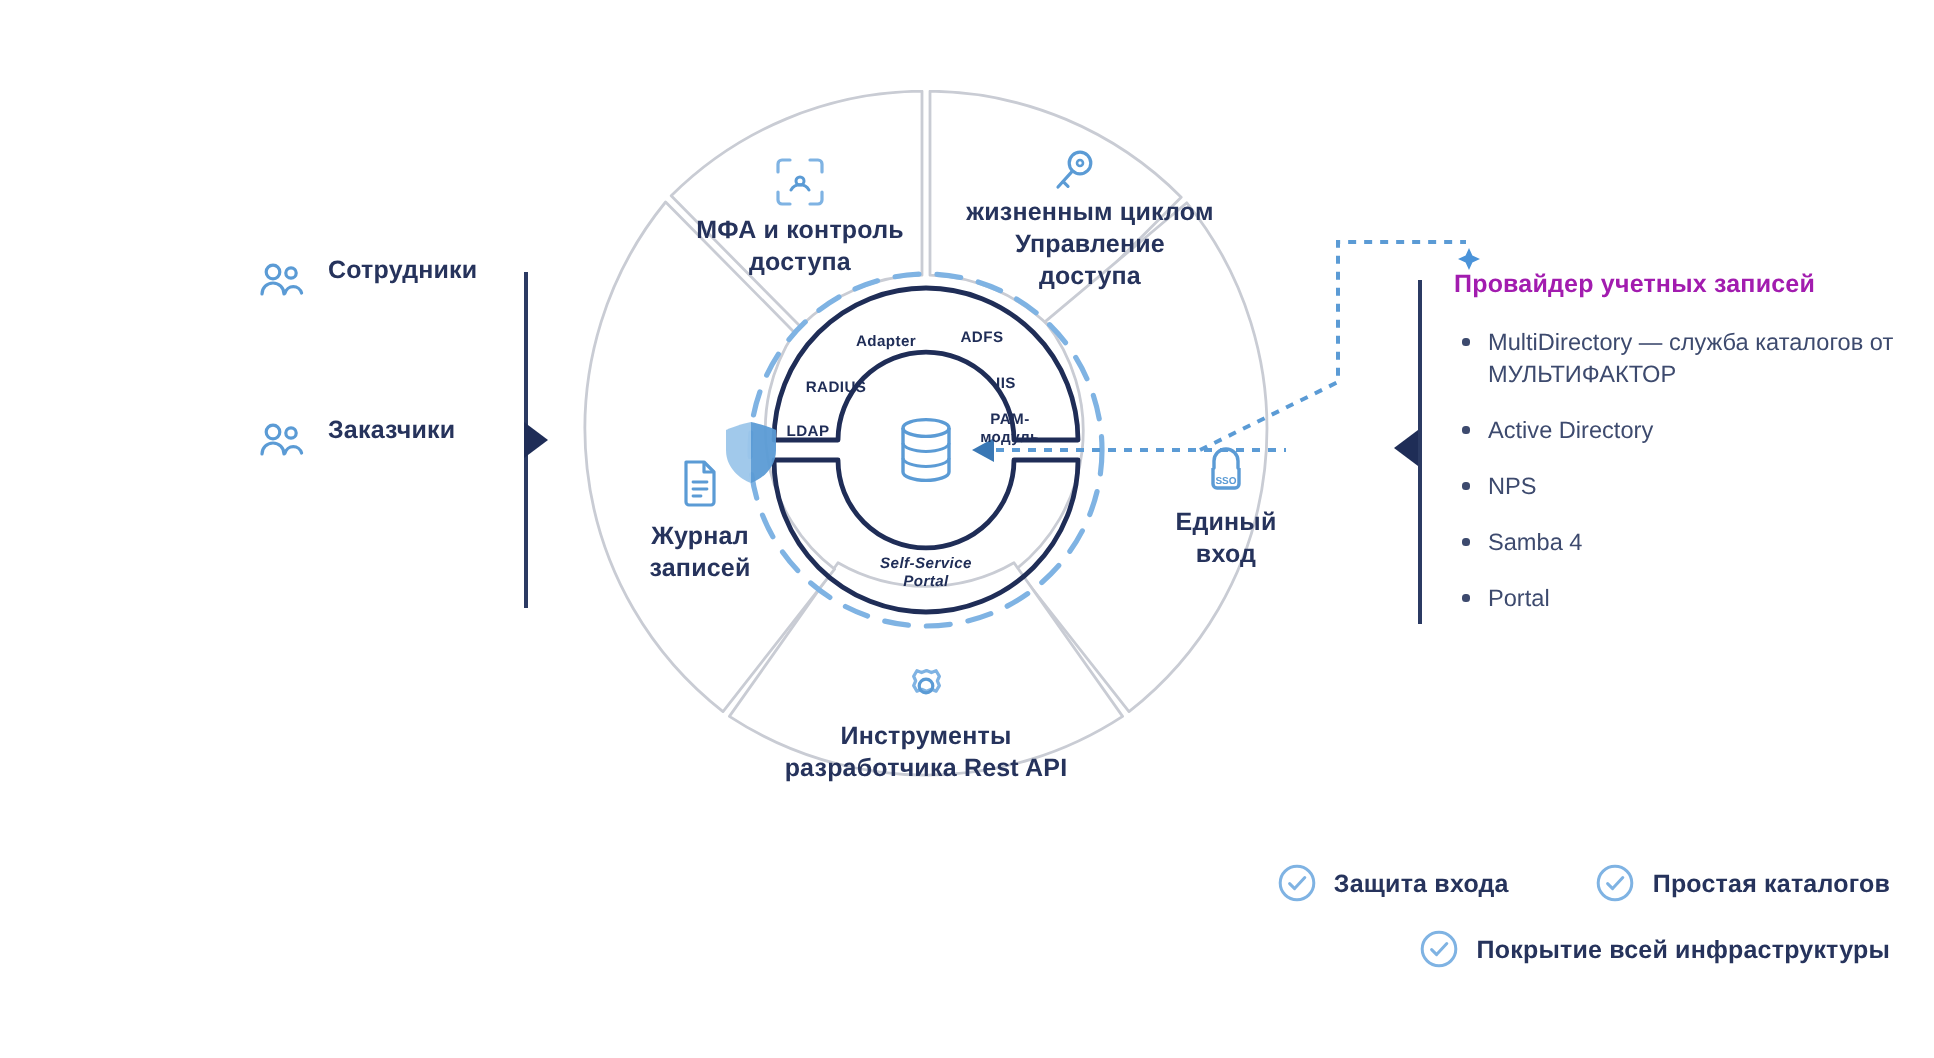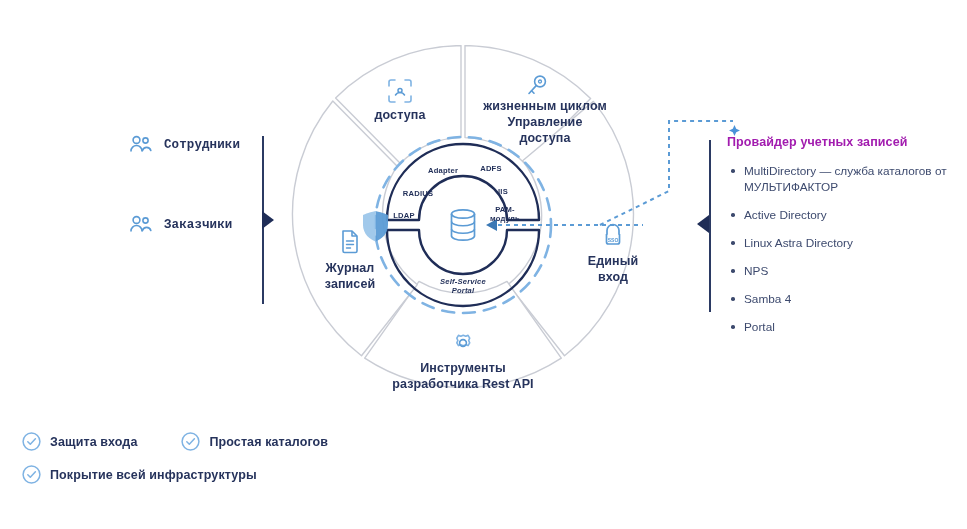--- a/index.html
+++ b/index.html
@@ -8,21 +8,21 @@
     background:#ffffff;
     font-family:"Liberation Sans","DejaVu Sans",sans-serif;
     color:#26335c;
     overflow:hidden;
     position:relative;
   }
   .stage{position:absolute;left:0;top:0;width:967px;height:529px;}
 
   
   .left-col{position:absolute;left:128px;top:128px;width:130px;}
-  .aud-row{display:flex;align-items:center;height:34px;margin-bottom:46px;font-family:Liberation Mono, monospace;}
+  .aud-row{display:flex;align-items:flex-start;height:34px;margin-bottom:46px;}
   .aud-ico{width:26px;height:26px;margin-right:10px;flex:0 0 26px;}
   .aud-label{font-size:12.5px;font-weight:bold;color:#26335c;white-space:nowrap;letter-spacing:.1px;}
 
   .left-divider{position:absolute;left:262px;top:136px;width:2px;height:168px;background:#2b3a63;}
   .left-arrow{position:absolute;left:262px;top:211px;width:0;height:0;
     border-top:9px solid transparent;border-bottom:9px solid transparent;border-left:12px solid #1f2d57;}
 
   
   .donut{position:absolute;left:283px;top:45px;width:360px;height:360px;}
   .donut svg{position:absolute;left:0;top:0;}
@@ -42,21 +42,21 @@
   .right-panel{position:absolute;left:727px;top:135px;width:225px;}
   .rp-title{font-size:12.5px;font-weight:bold;color:#a21caf;margin:0 0 14px 0;letter-spacing:.1px;}
   .rp-list{margin:0;padding-left:17px;list-style:none;}
   .rp-list li{font-size:11.8px;color:#3d4a6e;line-height:16px;margin-bottom:12px;position:relative;}
   .rp-list li:before{content:"";position:absolute;left:-13px;top:6px;width:3.5px;height:3.5px;
     border-radius:50%;background:#3d4a6e;}
   .rp-diamond{position:absolute;left:729px;top:122px;width:11px;height:11px;}
 
   
   .footer{position:absolute;left:0;top:432px;width:967px;}
-  .f-row{display:flex;justify-content:flex-start;align-items:center;}
+  .f-row{display:flex;justify-content:flex-end;align-items:center;}
   .f-row.r1{margin-bottom:14px;}
   .f-item{display:flex;align-items:center;margin:0 22px;}
   .f-check{width:19px;height:19px;margin-right:9px;flex:0 0 19px;}
   .f-label{font-size:12.5px;font-weight:bold;color:#26335c;white-space:nowrap;letter-spacing:.1px;}
 </style>
 </head>
 <body>
 
 <div class="stage">
 
@@ -148,20 +148,21 @@
       <svg width="26" height="26" viewBox="0 0 26 26">
         <path d="M2 8 V4 a2 2 0 0 1 2 -2 h4" fill="none" stroke="#7fb3e3" stroke-width="1.6" stroke-linecap="round"></path>
         <path d="M18 2 h4 a2 2 0 0 1 2 2 v4" fill="none" stroke="#7fb3e3" stroke-width="1.6" stroke-linecap="round"></path>
         <path d="M24 18 v4 a2 2 0 0 1 -2 2 h-4" fill="none" stroke="#7fb3e3" stroke-width="1.6" stroke-linecap="round"></path>
         <path d="M8 24 h-4 a2 2 0 0 1 -2 -2 v-4" fill="none" stroke="#7fb3e3" stroke-width="1.6" stroke-linecap="round"></path>
         <circle cx="13" cy="12.5" r="2" fill="none" stroke="#5b9bd5" stroke-width="1.5"></circle>
         <path d="M8.5 17 a5.2 5.2 0 0 1 9 0" fill="none" stroke="#5b9bd5" stroke-width="1.5" stroke-linecap="round"></path>
       </svg>
     </span>
     <div class="seg-label" style="left:42px;top:62px;width:150px;">
+      <div>МФА и контроль</div>
       <div>доступа</div>
     </div>
 
     <span class="seg-ico" style="left:241px;top:28px;">
       <svg width="26" height="26" viewBox="0 0 26 26">
         <circle cx="16" cy="8.5" r="5.4" fill="none" stroke="#5b9bd5" stroke-width="1.6"></circle>
         <circle cx="16" cy="8.5" r="1.5" fill="none" stroke="#5b9bd5" stroke-width="1.3"></circle>
         <path d="M12.2 12.6 L5 20.5" fill="none" stroke="#5b9bd5" stroke-width="1.6" stroke-linecap="round"></path>
         <path d="M7.6 17.8 L10 20.2" fill="none" stroke="#5b9bd5" stroke-width="1.6" stroke-linecap="round"></path>
       </svg>
@@ -229,21 +230,20 @@
   </span>
 
   <div class="right-divider"></div>
   <div class="right-arrow"></div>
 
   <div class="right-panel">
     <div class="rp-title">Провайдер учетных записей</div>
     <ul class="rp-list">
       <li>MultiDirectory — служба каталогов от МУЛЬТИФАКТОР</li>
       <li>Active Directory</li>
-      <li>Linux Astra Directory</li>
       <li>NPS</li>
       <li>Samba 4</li>
       <li>Portal</li>
     </ul>
   </div>
 
   <div class="footer">
     <div class="f-row r1">
       <div class="f-item">
         <span class="f-check">

